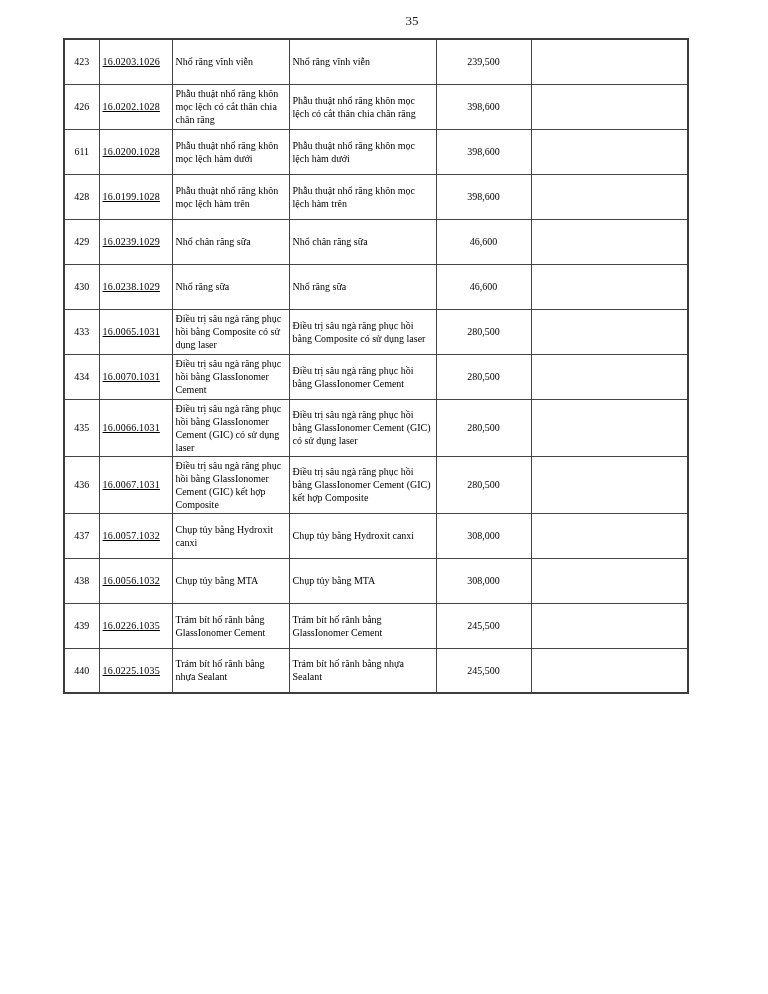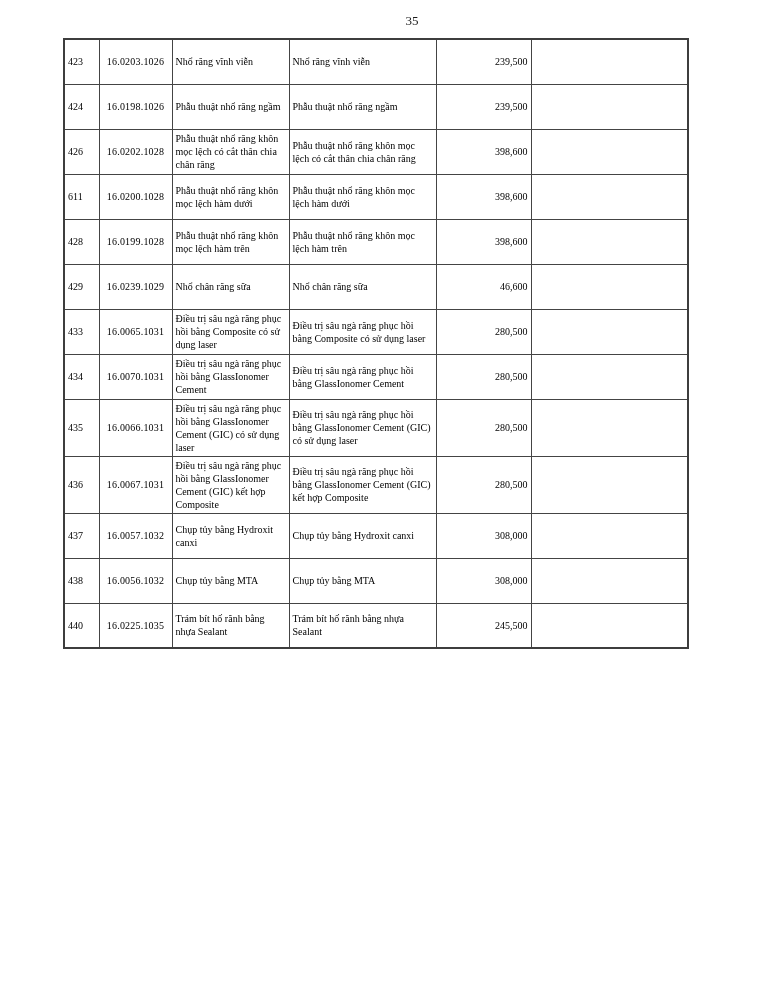--- a/index.html
+++ b/index.html
@@ -38,25 +38,25 @@
   }
   table.price-table td {
     border: 1px solid #444444;
     font-size: 10px;
     line-height: 1.3;
     padding: 2px 3px;
     vertical-align: middle;
     overflow: hidden;
     word-wrap: break-word;
   }
-  td.col-stt   { text-align: left; padding: 2px 1px; }
-  td.col-code  { text-align: center; padding: 2px 1px; letter-spacing: 0.2px; }
+  td.col-stt   { text-align: center; padding: 2px 1px; }
+  td.col-code  { padding: 2px 1px; letter-spacing: 0.2px; text-decoration: underline; }
   td.col-name1 { text-align: left; }
   td.col-name2 { text-align: left; }
-  td.col-price { text-align: right; padding-right: 3px; }
+  td.col-price { text-align: center; padding-right: 3px; }
   td.col-note  { text-align: left; }
 </style>
 </head>
 <body>
 
 <div class="page">
   <div class="page-number">35</div>
 
   <table class="price-table">
     <colgroup>
@@ -66,28 +66,20 @@
       <col style="width:147px">
       <col style="width:95px">
       <col style="width:157px">
     </colgroup>
     <tbody>
         <tr>
           <td class="col-stt">423</td>
           <td class="col-code">16.0203.1026</td>
           <td class="col-name1">Nhổ răng vĩnh viễn</td>
           <td class="col-name2">Nhổ răng vĩnh viễn</td>
-          <td class="col-price">239,500</td>
-          <td class="col-note"></td>
-        </tr>
-        <tr>
-          <td class="col-stt">424</td>
-          <td class="col-code">16.0198.1026</td>
-          <td class="col-name1">Phẫu thuật nhổ răng ngầm</td>
-          <td class="col-name2">Phẫu thuật nhổ răng ngầm</td>
           <td class="col-price">239,500</td>
           <td class="col-note"></td>
         </tr>
         <tr>
           <td class="col-stt">426</td>
           <td class="col-code">16.0202.1028</td>
           <td class="col-name1">Phẫu thuật nhổ răng khôn mọc lệch có cắt thân chia chân răng</td>
           <td class="col-name2">Phẫu thuật nhổ răng khôn mọc lệch có cắt thân chia chân răng</td>
           <td class="col-price">398,600</td>
           <td class="col-note"></td>
@@ -106,20 +98,28 @@
           <td class="col-name1">Phẫu thuật nhổ răng khôn mọc lệch hàm trên</td>
           <td class="col-name2">Phẫu thuật nhổ răng khôn mọc lệch hàm trên</td>
           <td class="col-price">398,600</td>
           <td class="col-note"></td>
         </tr>
         <tr>
           <td class="col-stt">429</td>
           <td class="col-code">16.0239.1029</td>
           <td class="col-name1">Nhổ chân răng sữa</td>
           <td class="col-name2">Nhổ chân răng sữa</td>
+          <td class="col-price">46,600</td>
+          <td class="col-note"></td>
+        </tr>
+        <tr>
+          <td class="col-stt">430</td>
+          <td class="col-code">16.0238.1029</td>
+          <td class="col-name1">Nhổ răng sữa</td>
+          <td class="col-name2">Nhổ răng sữa</td>
           <td class="col-price">46,600</td>
           <td class="col-note"></td>
         </tr>
         <tr>
           <td class="col-stt">433</td>
           <td class="col-code">16.0065.1031</td>
           <td class="col-name1">Điều trị sâu ngà răng phục hồi bằng Composite có sử dụng laser</td>
           <td class="col-name2">Điều trị sâu ngà răng phục hồi bằng Composite có sử dụng laser</td>
           <td class="col-price">280,500</td>
           <td class="col-note"></td>
@@ -158,20 +158,28 @@
         </tr>
         <tr>
           <td class="col-stt">438</td>
           <td class="col-code">16.0056.1032</td>
           <td class="col-name1">Chụp tủy bằng MTA</td>
           <td class="col-name2">Chụp tủy bằng MTA</td>
           <td class="col-price">308,000</td>
           <td class="col-note"></td>
         </tr>
         <tr>
+          <td class="col-stt">439</td>
+          <td class="col-code">16.0226.1035</td>
+          <td class="col-name1">Trám bít hố rãnh bằng GlassIonomer Cement</td>
+          <td class="col-name2">Trám bít hố rãnh bằng GlassIonomer Cement</td>
+          <td class="col-price">245,500</td>
+          <td class="col-note"></td>
+        </tr>
+        <tr>
           <td class="col-stt">440</td>
           <td class="col-code">16.0225.1035</td>
           <td class="col-name1">Trám bít hố rãnh bằng nhựa Sealant</td>
           <td class="col-name2">Trám bít hố rãnh bằng nhựa Sealant</td>
           <td class="col-price">245,500</td>
           <td class="col-note"></td>
         </tr>
       </tbody>
   </table>
 </div>

